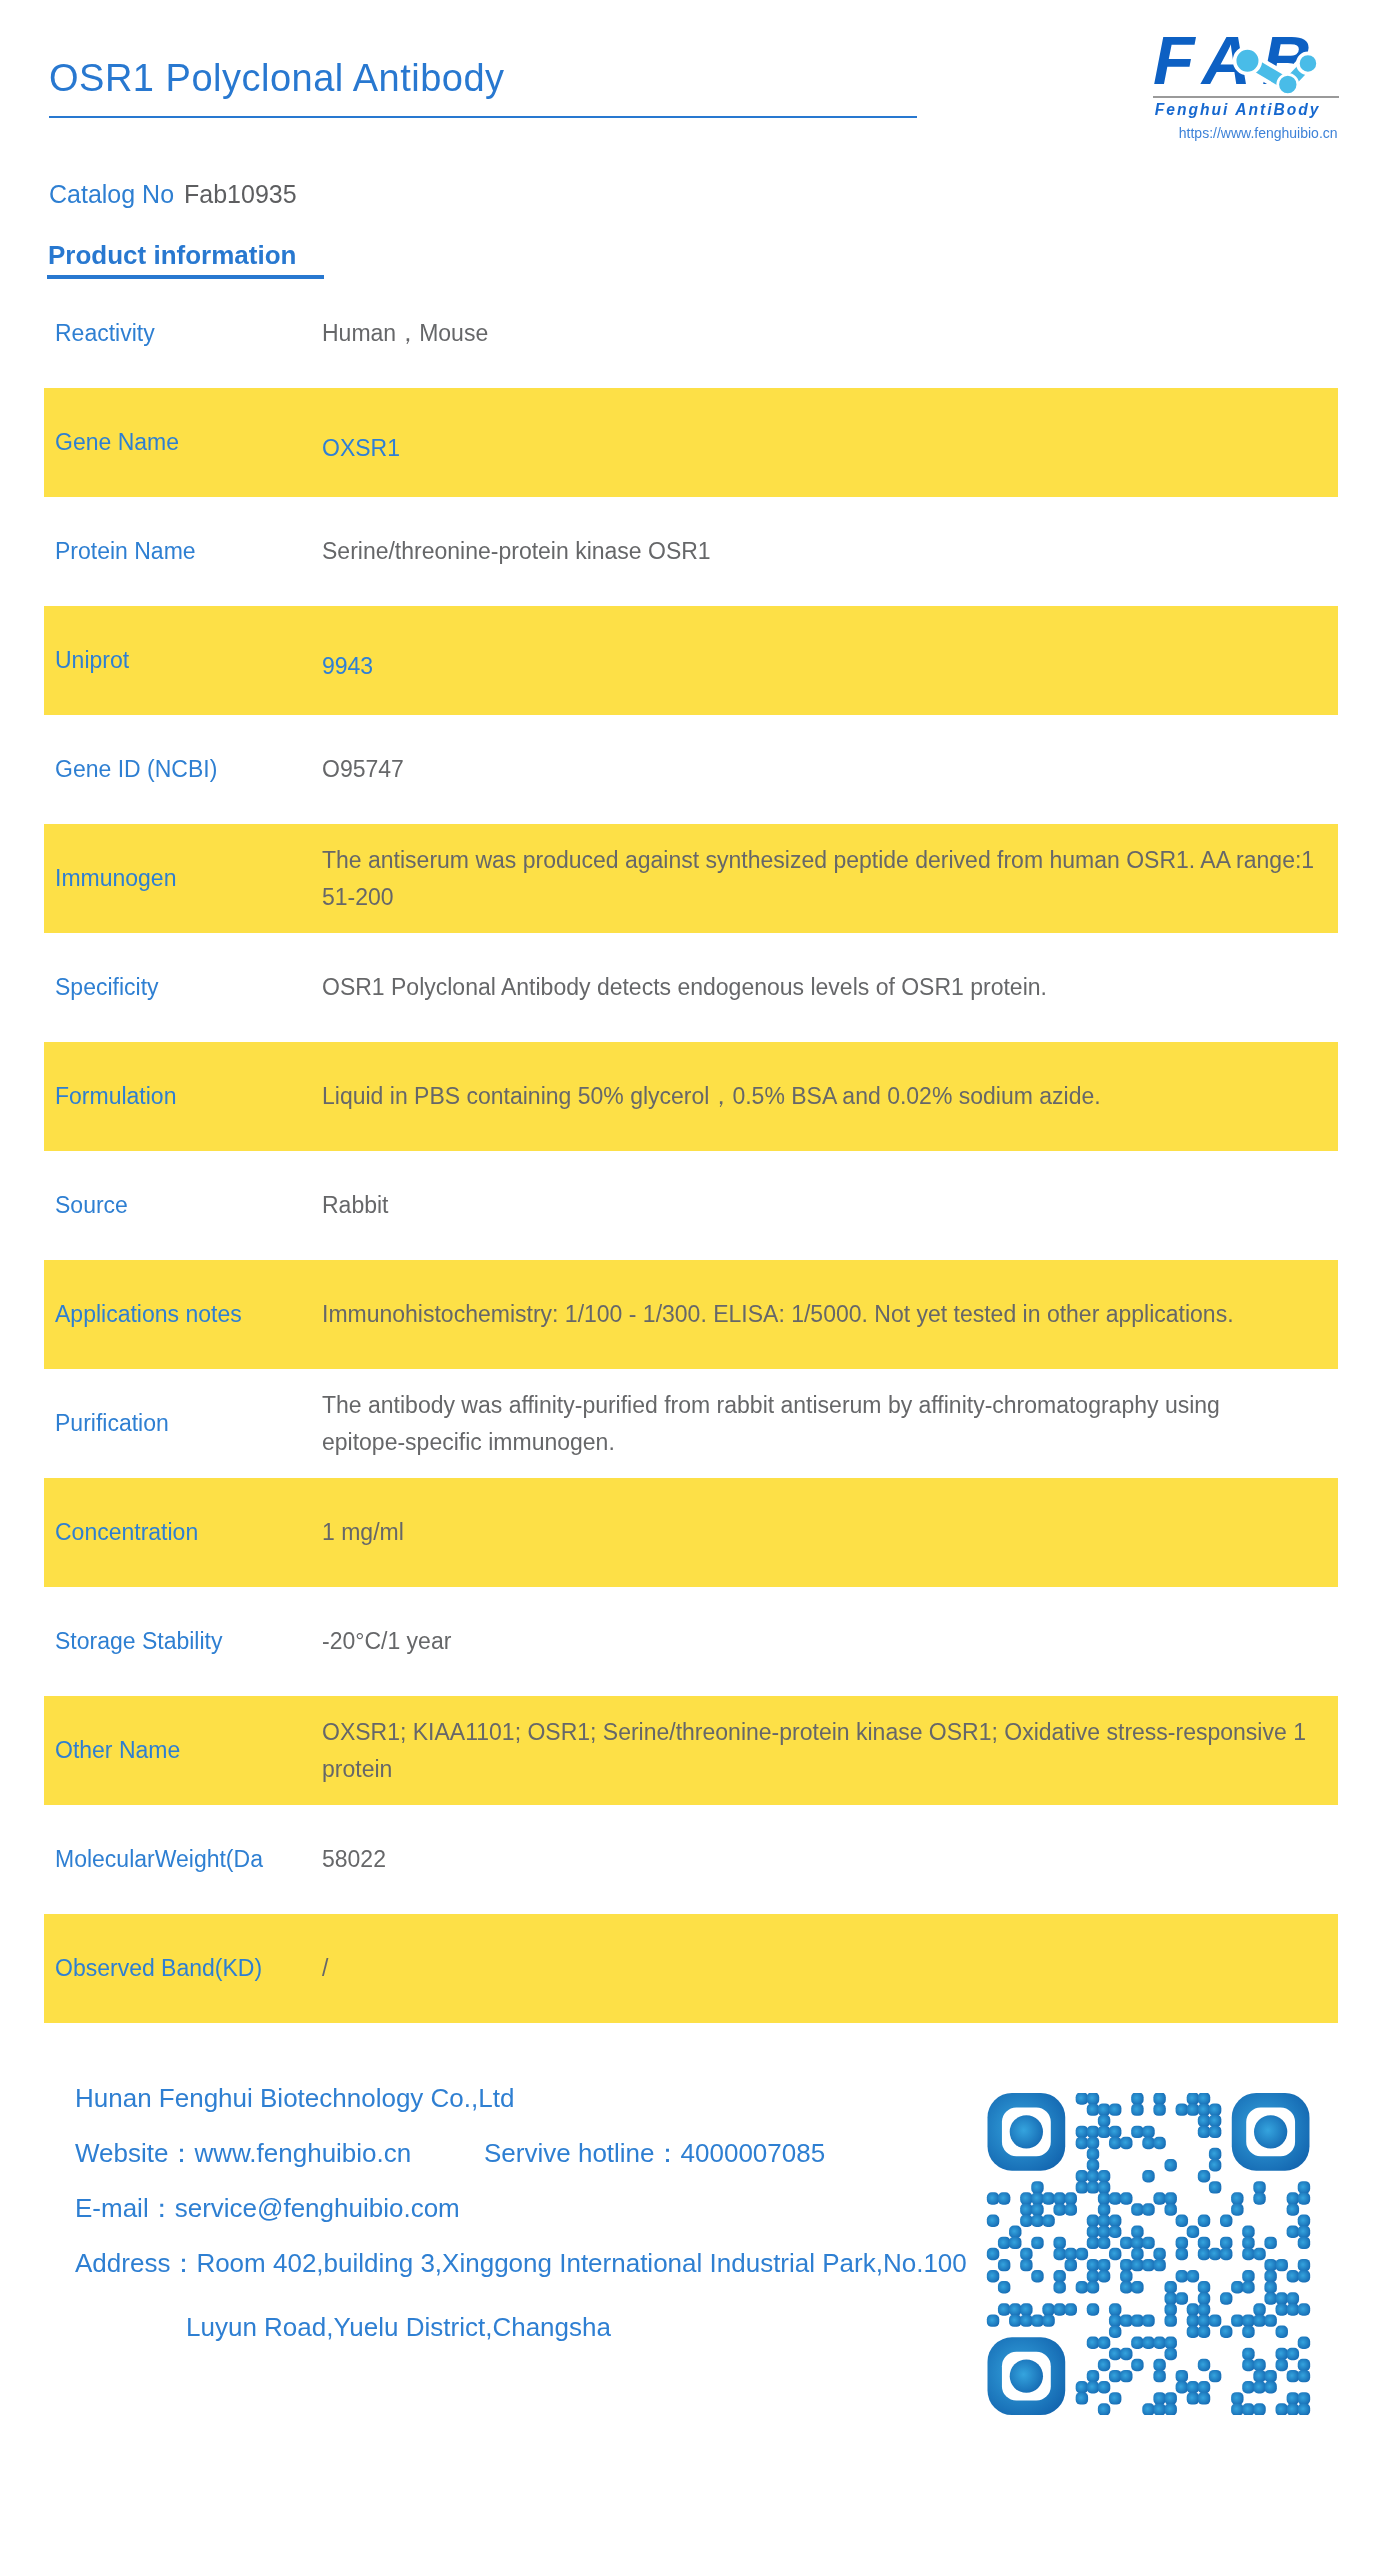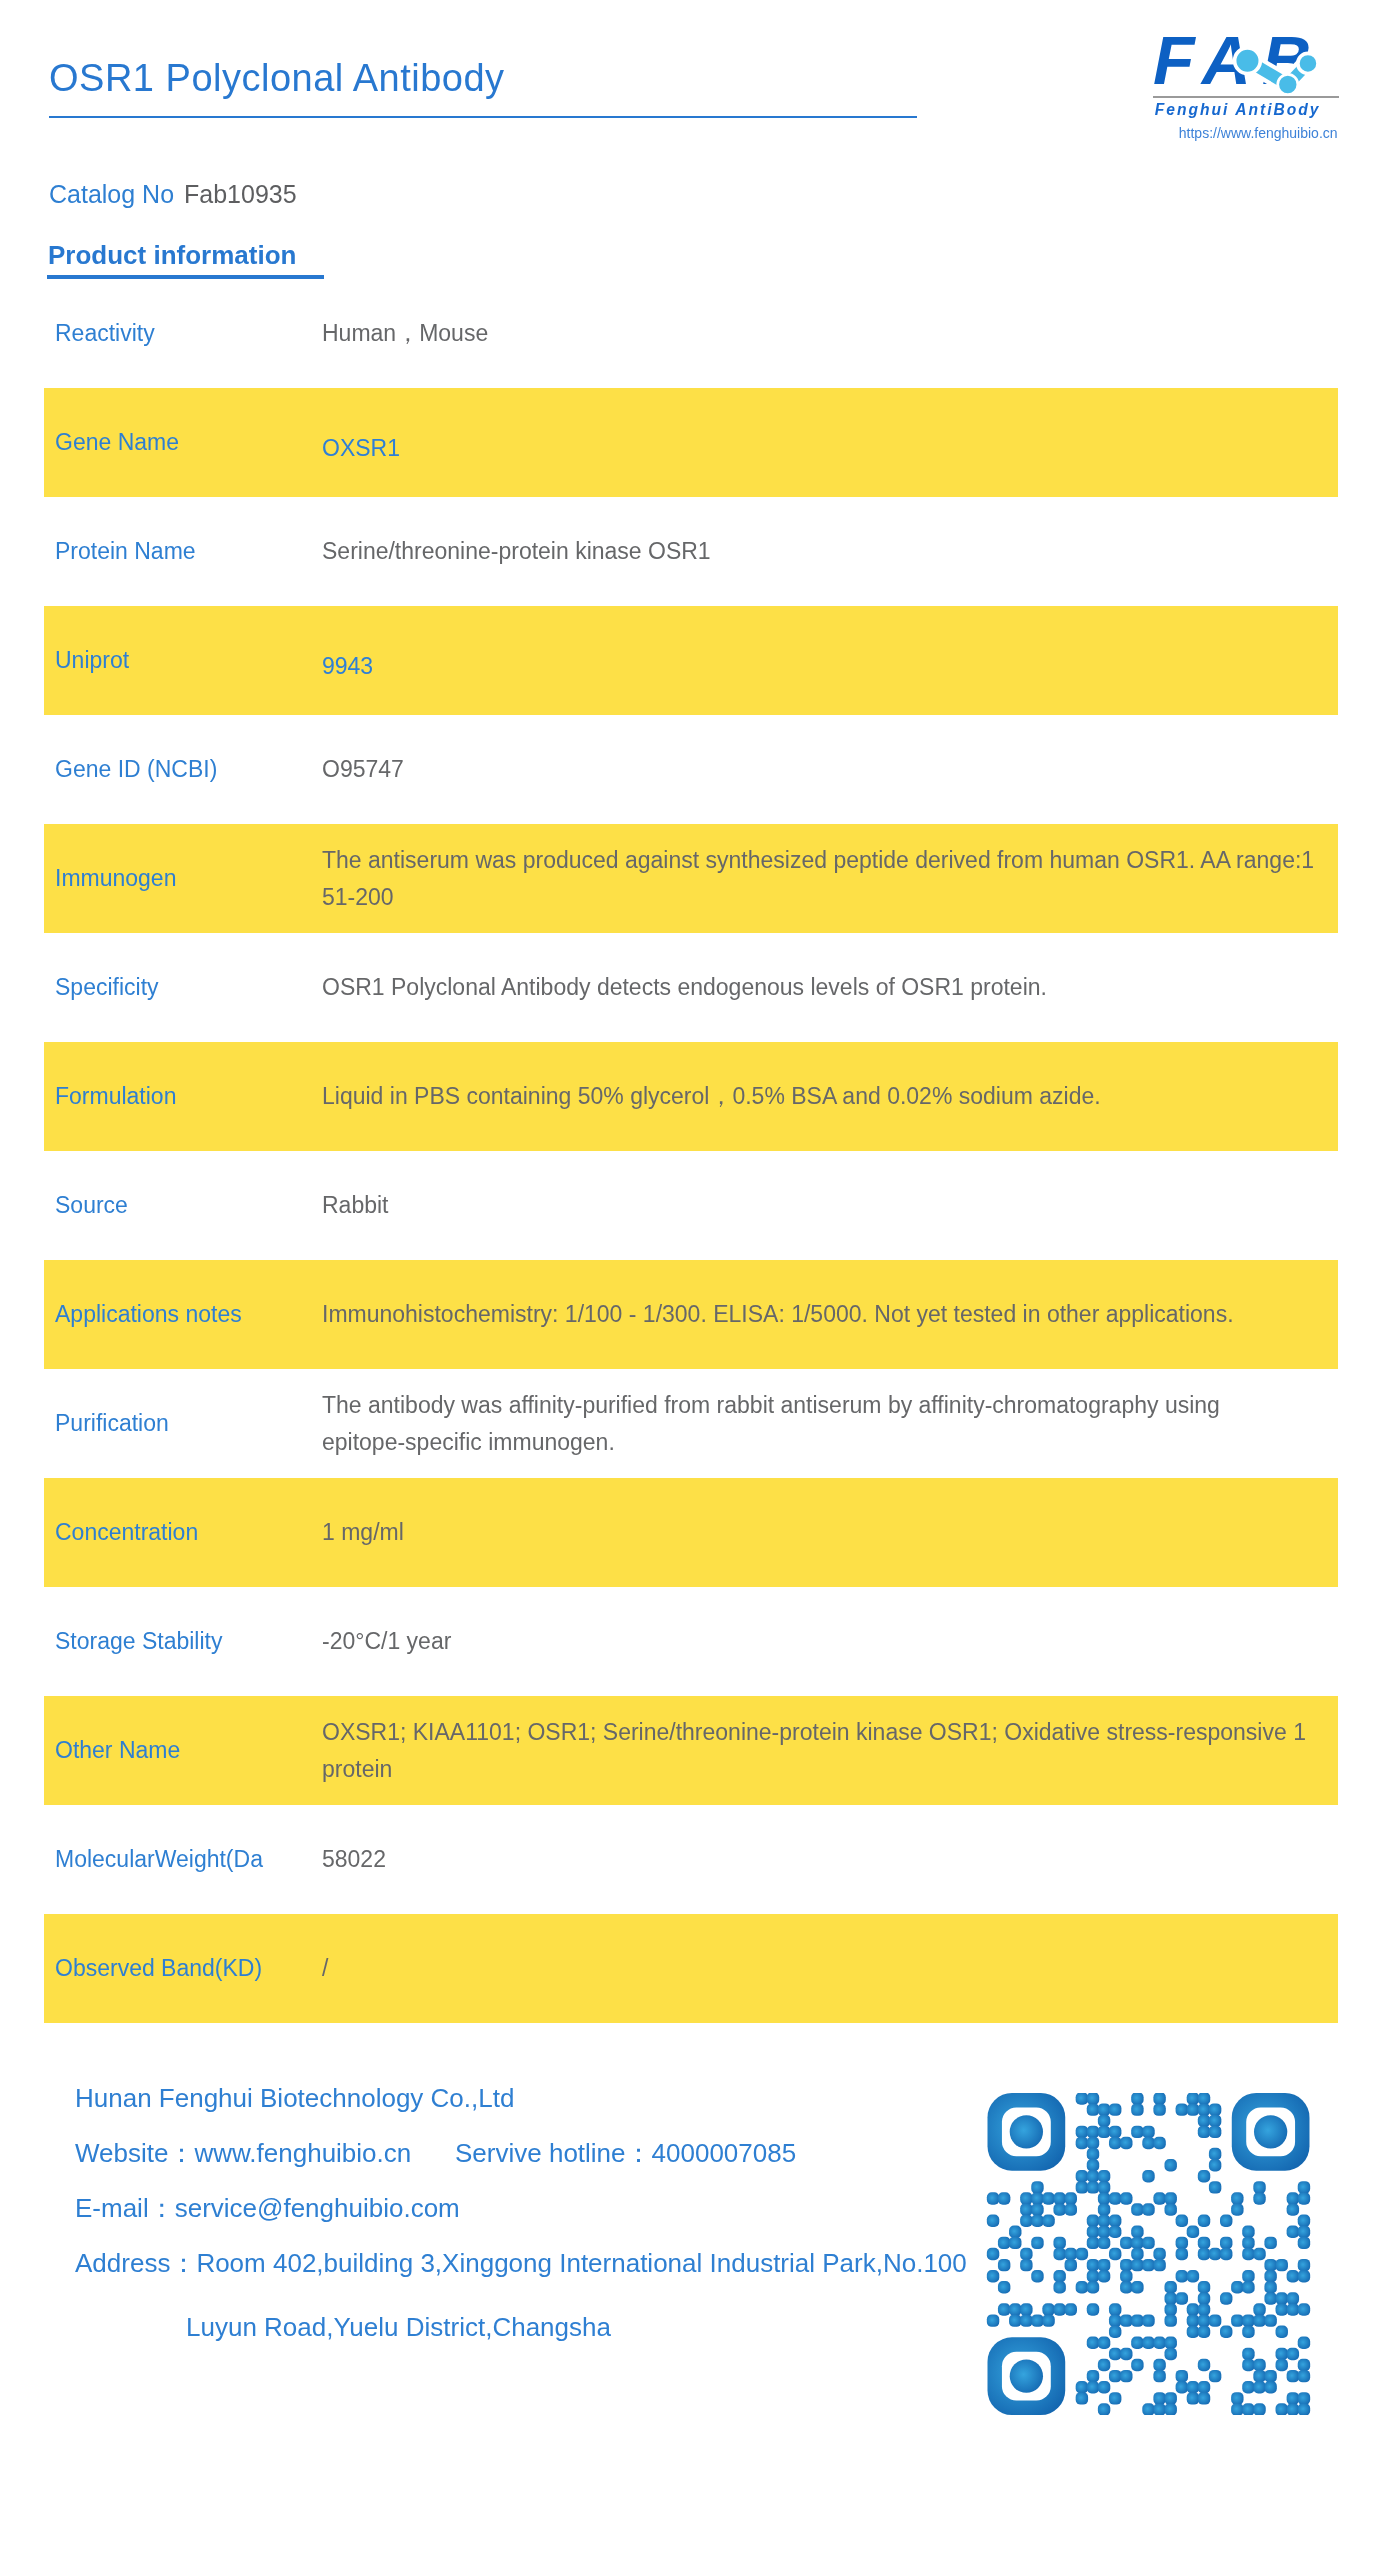--- a/index.html
+++ b/index.html
@@ -54,21 +54,21 @@
     width:278px; padding-left:11px; font-size:23px; color:#2e7fd2; flex:none;
   }
   .tvalue {
     width:994px; font-size:23px; line-height:37px; color:#666769; white-space:pre-line;
   }
   .tvalue.link { color:#2e7fd6; cursor:pointer;margin-top:12px; }
   
   .f-line { position:absolute; font-size:26px; line-height:29px; color:#2e7fd2; white-space:nowrap; }
   .f-company  { left:75px;  top:2084px; }
   .f-website  { left:75px;  top:2139px; }
-  .f-hotline  { left:455px; top:2139px; }
+  .f-hotline  { left:484px; top:2139px; }
   .f-email    { left:75px;  top:2194px; }
   .f-address1 { left:75px;  top:2249px; }
   .f-address2 { left:186px; top:2313px; }
   .qr-box { position:absolute; left:986px; top:2093px; width:325px; height:322px; }
   
   .brandmark { position:absolute; left:507px; top:2433px; width:368px; height:120px; }
   .brand-circle { position:absolute; left:0; top:0; }
   .brand-cn {
     position:absolute; left:109px; top:16.6px; font-size:40px; color:#77787b;
     letter-spacing:3.7px; font-weight:bold; white-space:nowrap;

